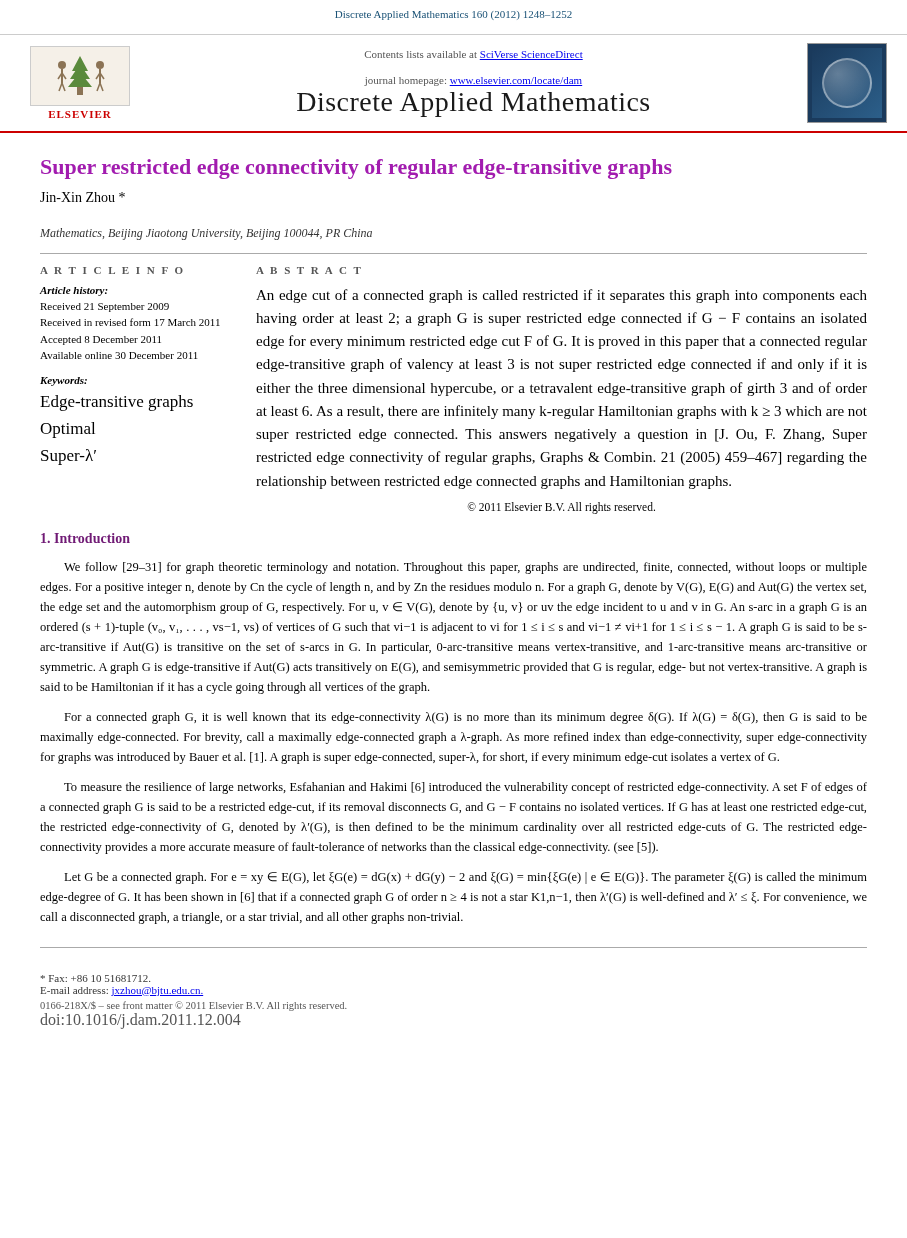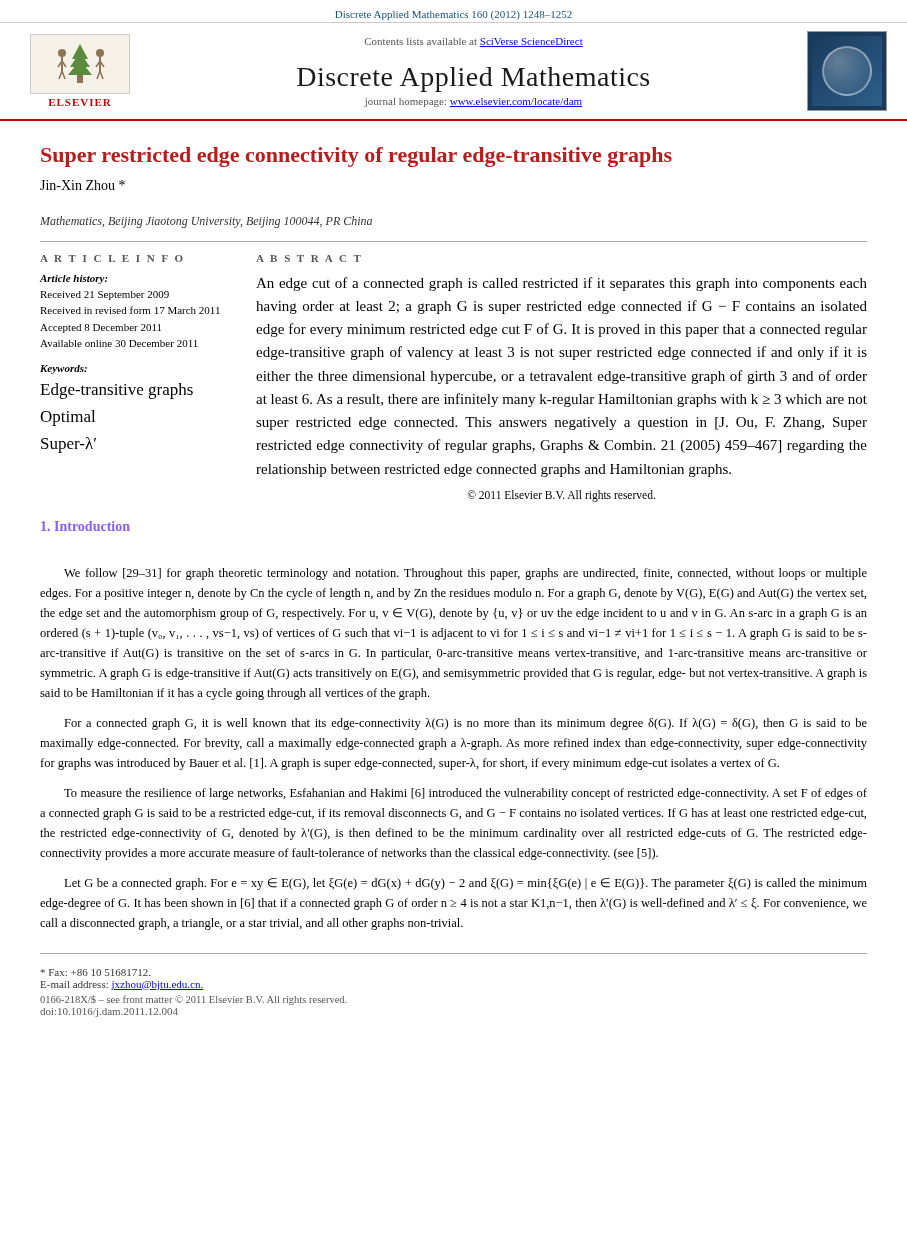--- a/index.html
+++ b/index.html
@@ -9,21 +9,21 @@
       background: #fff;
       font-family: 'Times New Roman', Times, serif;
       font-size: 13px;
       color: #000;
     }
 
     
     #top-bar {
       background: #fff;
       text-align: center;
-      padding: 6px 0 0 0;
+      padding: 6px 0 12px 0;
       border-bottom: 1px solid #ccc;
     }
     #top-bar a {
       color: #1a5276;
       font-size: 11px;
       text-decoration: none;
     }
 
     
     #journal-header {
@@ -112,21 +112,21 @@
 
     
     #main-content {
       padding: 20px 40px;
     }
 
     
     #article-title {
       font-size: 22px;
       font-weight: bold;
-      color: #b91c1c;
+      color: #a21caf;
       margin-bottom: 8px;
       line-height: 1.3;
       font-family: 'Times New Roman', Times, serif;
     }
 
     
     #author-line {
       font-size: 14px;
       color: #000;
       margin-bottom: 20px;
@@ -207,49 +207,49 @@
       text-align: center;
     }
 
     
     #intro-section {
       margin-top: 18px;
     }
     #intro-heading {
       font-size: 14px;
       font-weight: bold;
-      color: #8b5cf6;
-      margin-bottom: 28px;
+      color: #701a75;
+      margin-bottom: 10px;
     }
     .body-paragraph {
       font-size: 12.5px;
       line-height: 1.6;
       text-align: justify;
       color: #000;
       margin-bottom: 10px;
       text-indent: 24px;
     }
 
     
     #page-footer {
       margin-top: 20px;
-      padding-top: 12px;
+      padding-top: 24px;
       border-top: 1px solid #aaa;
       font-size: 11px;
       color: #333;
     }
     #footnote {
       margin-bottom: 4px;
     }
     #footer-license {
       font-size: 10.5px;
       color: #555;
     }
     #footer-doi {
-      font-size: 11px;
+      font-size: 16px;
       color: #555;
     }
   </style>
 </head>
 <body>
 
 <div id="top-bar">
   <a href="#">Discrete Applied Mathematics 160 (2012) 1248–1252</a>
 </div>
 
@@ -283,25 +283,25 @@
       </div>
       <div id="elsevier-text">ELSEVIER</div>
     </div>
   </div>
 
   <div id="journal-title-area">
     <div id="sciverse-line">
       <span>Contents lists available at</span>
       <a href="#">SciVerse ScienceDirect</a>
     </div>
-    <div id="journal-main-title">Discrete Applied Mathematics</div>
     <div id="journal-homepage">
       <span>journal homepage:</span>
       <a href="#">www.elsevier.com/locate/dam</a>
     </div>
+    <div id="journal-main-title">Discrete Applied Mathematics</div>
   </div>
 
   <div id="journal-thumb">
     <div id="journal-thumb-inner">
       <div id="journal-thumb-circle"></div>
     </div>
   </div>
 </div>
 
 <div id="main-content">

